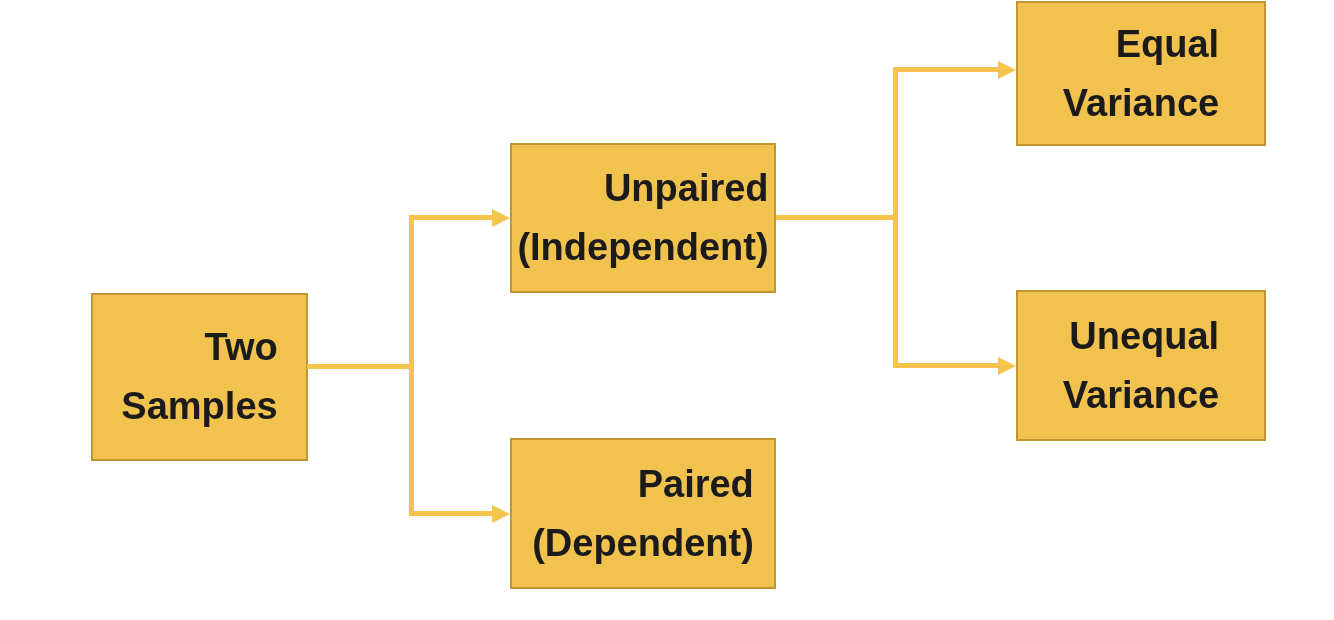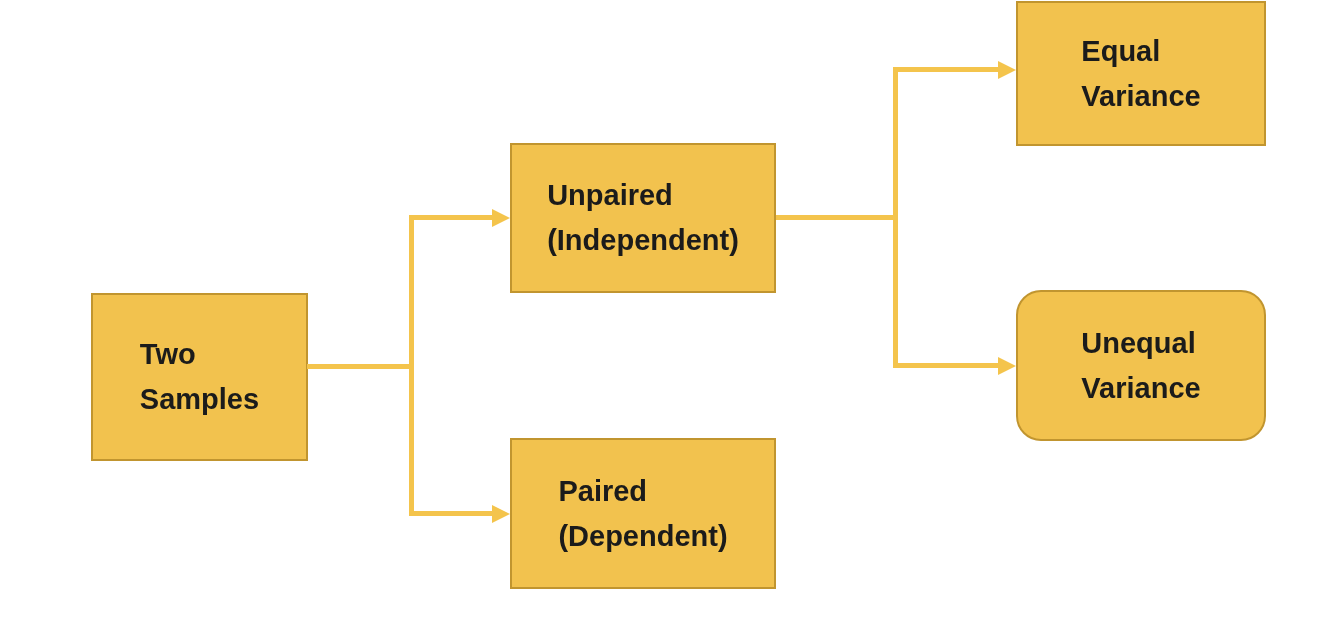--- a/index.html
+++ b/index.html
@@ -19,27 +19,27 @@
     position: relative;
     width: 1334px; height: 620px;
     background: var(--background);
     overflow: hidden;
   }
   .node {
     position: absolute;
     display: flex;
     align-items: center;
     justify-content: center;
-    text-align: left;
+    text-align: right;
     white-space: pre-line;
     background: var(--box-fill);
     border: 2px solid var(--box-border);
     color: var(--text-color);
     font-weight: bold;
-    font-size: 29px;
+    font-size: 38px;
     line-height: 1.55;
   }
   .hline, .vline {
     position: absolute;
     background: var(--connector-color);
   }
   .hline { height: 5px; }
   .vline { width: 5px; }
   .arrowhead {
     position: absolute;
@@ -59,21 +59,21 @@
 
   <div class="node" style="left:510px; top:438px; width:266px; height:151px;">Paired
 (Dependent)</div>
 
   <div class="node" style="left:510px; top:143px; width:266px; height:150px;">Unpaired
 (Independent)</div>
 
   <div class="node" style="left:1016px; top:1px; width:250px; height:145px;">Equal
 Variance</div>
 
-  <div class="node" style="left:1016px; top:290px; width:250px; height:151px;border-radius:25px;">Unequal
+  <div class="node" style="left:1016px; top:290px; width:250px; height:151px;">Unequal
 Variance</div>
 
   <div class="hline" style="left:307px; top:364px; width:107px;"></div>
   <div class="vline" style="left:409px; top:215px; height:301px;"></div>
   <div class="hline" style="left:409px; top:215px; width:85px;"></div>
   <div class="arrowhead" style="left:492px; top:209px;"></div>
   <div class="hline" style="left:409px; top:511px; width:85px;"></div>
   <div class="arrowhead" style="left:492px; top:505px;"></div>
 
   <div class="hline" style="left:776px; top:215px; width:122px;"></div>

